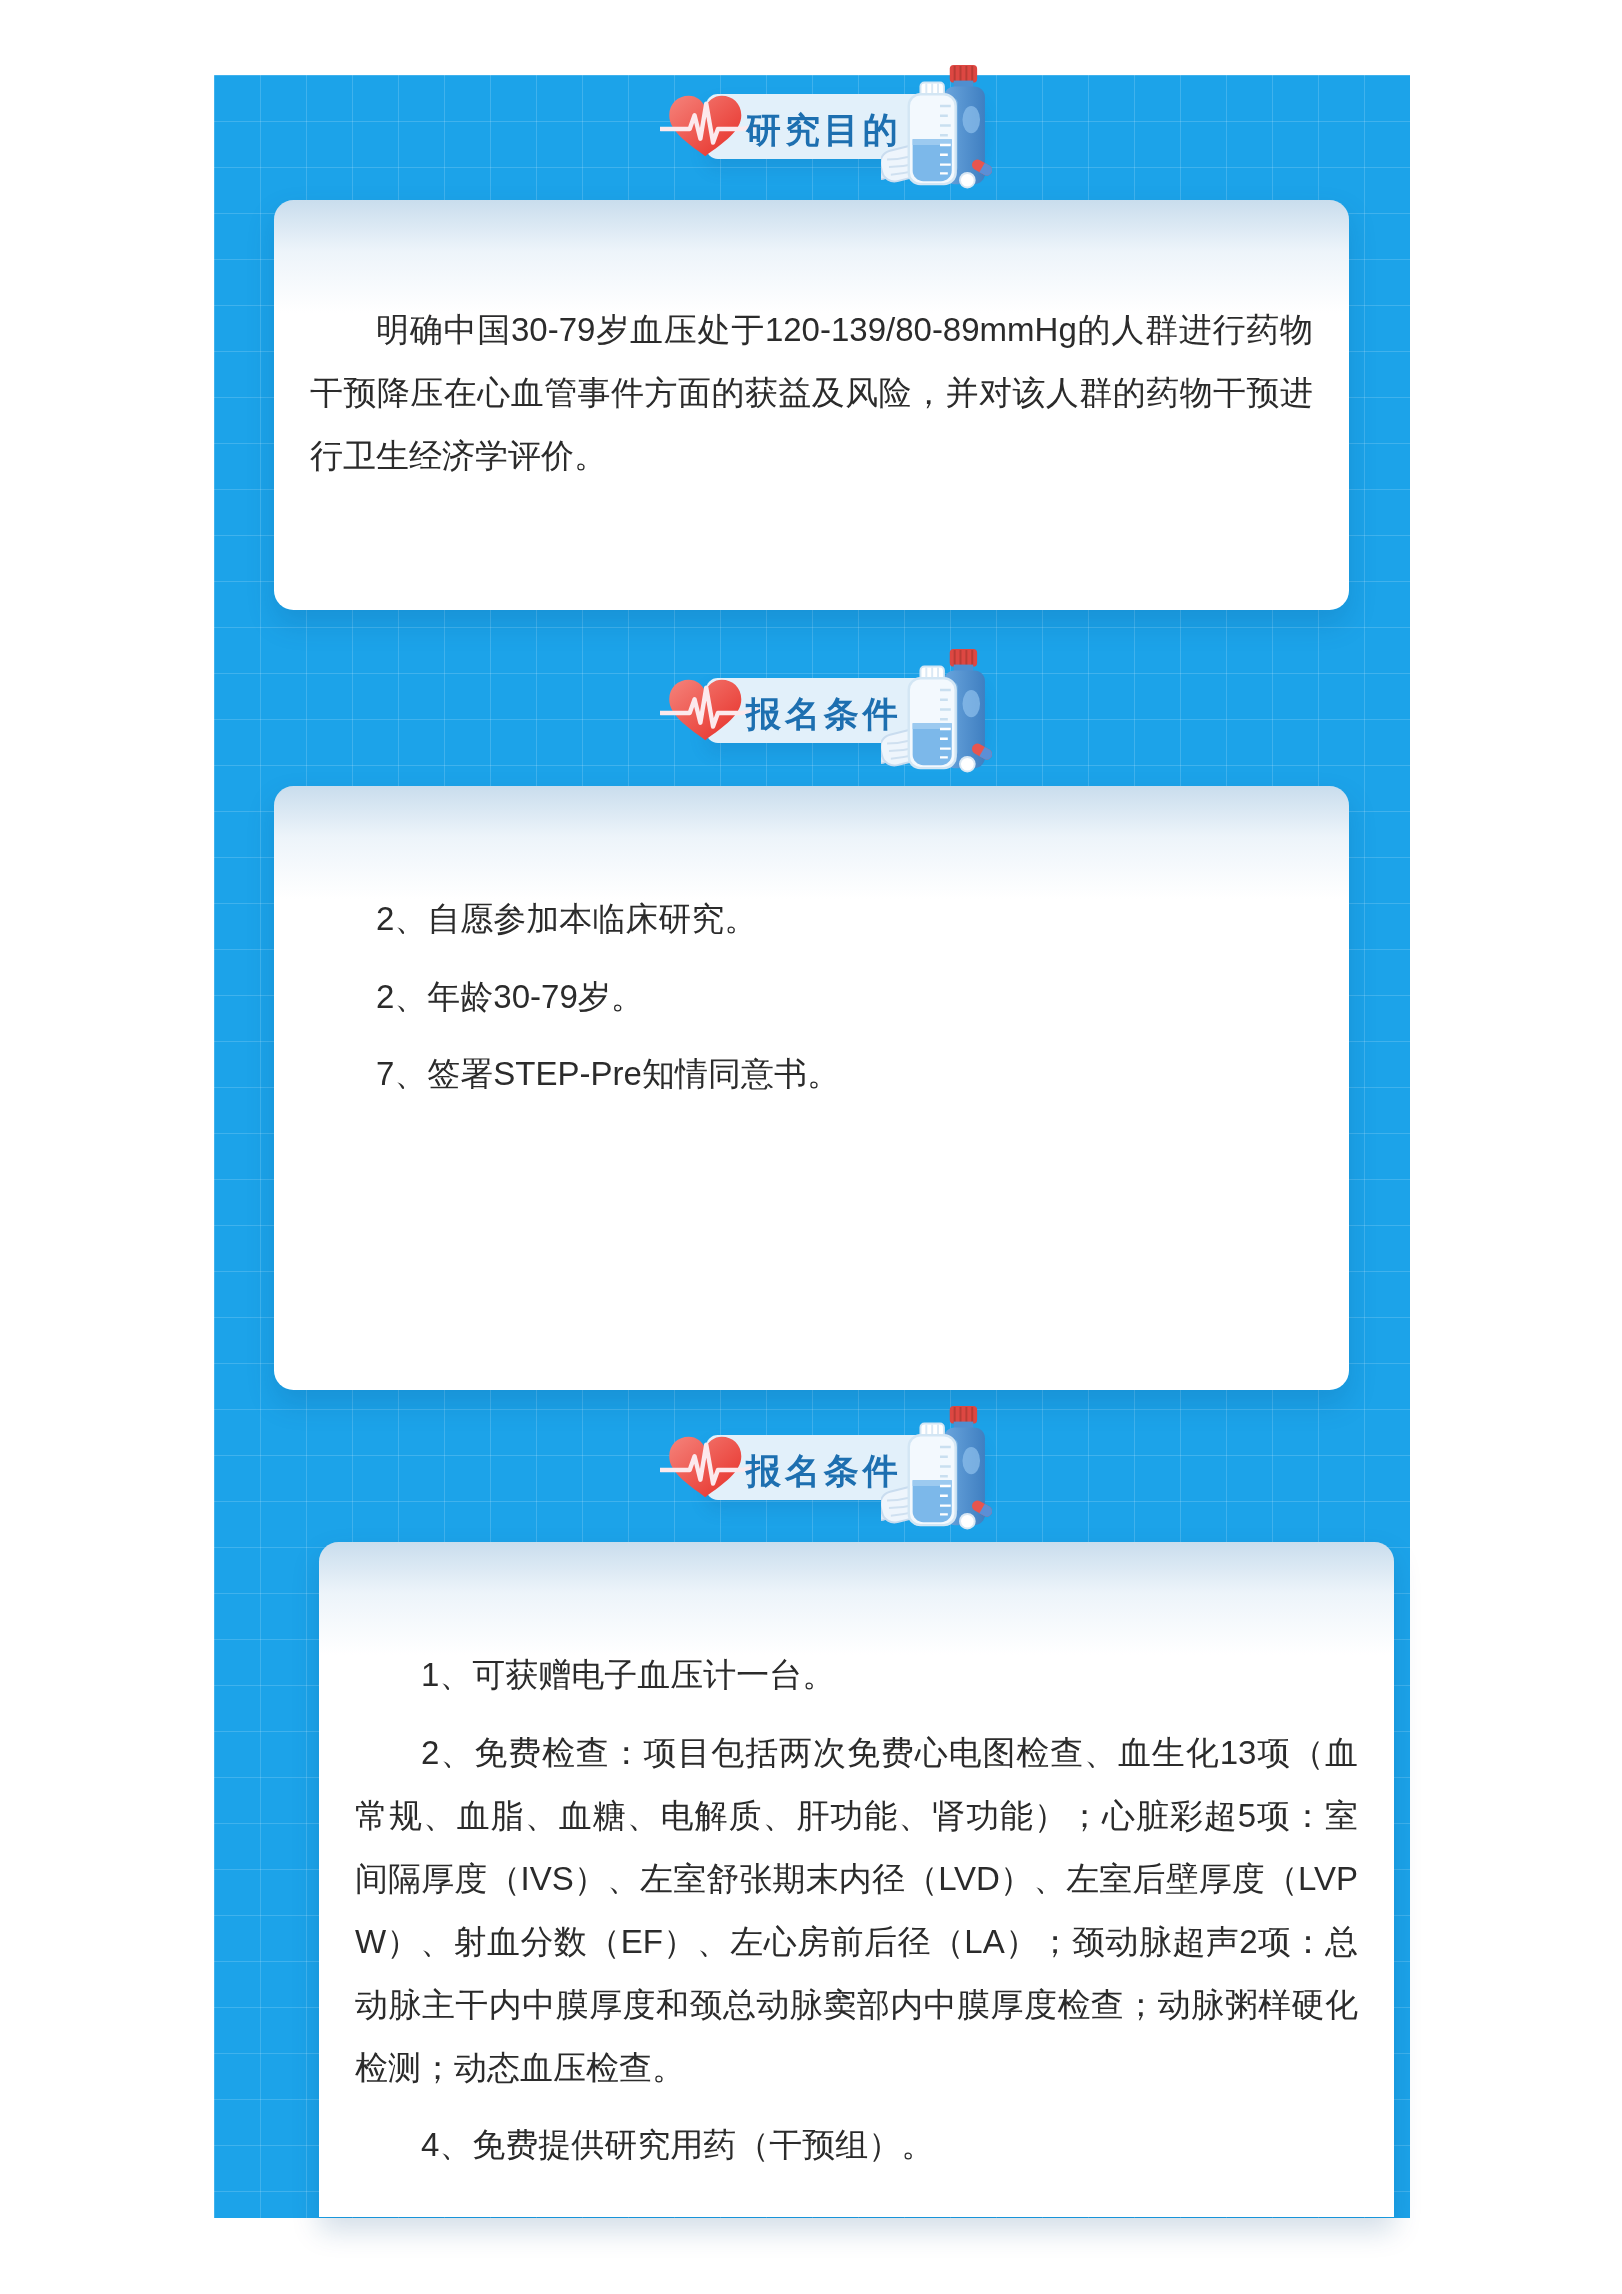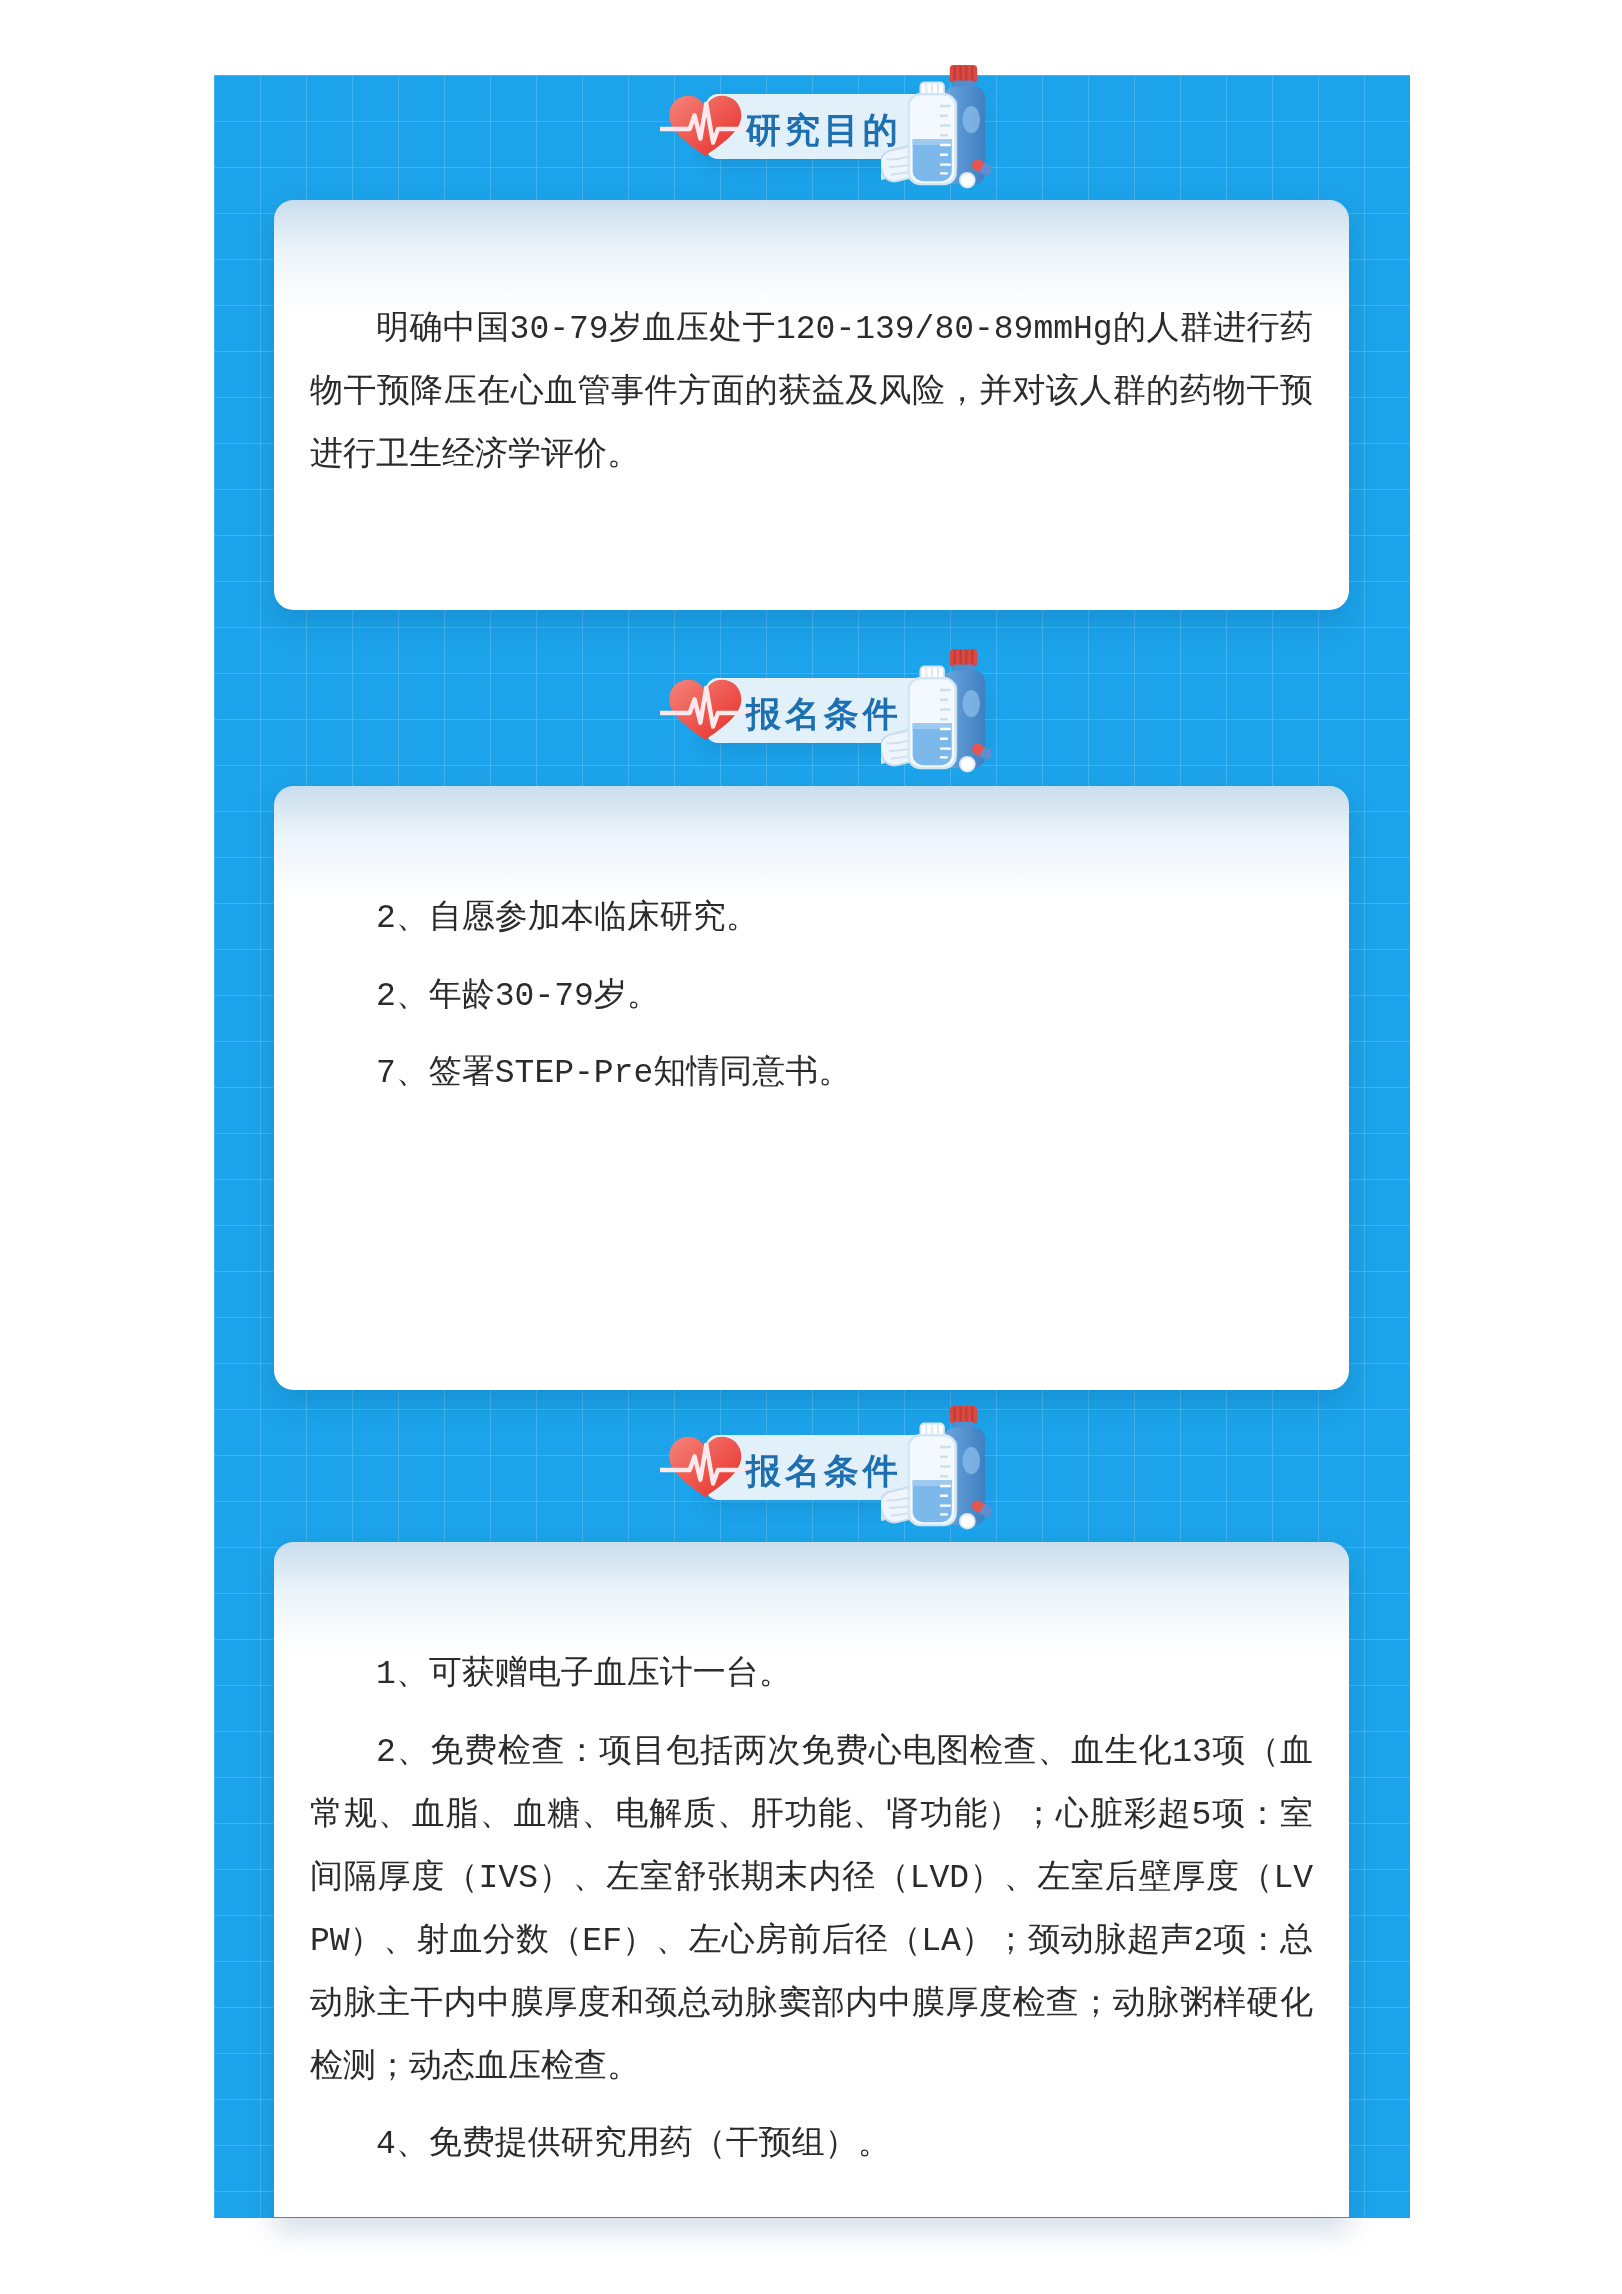--- a/index.html
+++ b/index.html
@@ -15,22 +15,22 @@
       linear-gradient(90deg, rgba(255,255,255,0.16) 1px, transparent 1px);
     background-size:46px 46px;
   }
   .card{
     position:absolute;left:60px;width:1075px;border-radius:19.6px;
     background:linear-gradient(180deg,#c9dded 0px,#edf4fa 51px,#ffffff 113px);
     box-shadow:0 13.7px 27.4px rgba(10,70,130,0.18);
   }
   .card-1{top:125px;height:410px;}
   .card-2{top:711px;height:604px;}
-  .card-3{top:1467px;height:675px;border-radius:19.6px 19.6px 0 0;}
-  .card-content{padding:0 36px;font-family:Liberation Mono, monospace;}
+  .card-3{top:1467px;height:675px;border-radius:19.6px 19.6px 0 0;margin-left:45px;}
+  .card-content{padding:0 36px;}
   .card-1 .card-content{padding-top:98px;}
   .card-2 .card-content{padding-top:101px;}
   .card-3 .card-content{padding-top:101px;}
   .body-text{
     margin:0 0 14.7px 0;font-size:33px;line-height:63px;color:#2b2b2b;
     text-align:justify;text-indent:2em;word-break:break-all;
   }
   .section-header{position:absolute;left:446px;width:338px;height:129px;}
   .header-1{top:-11.8px;}
   .header-2{top:572px;}

